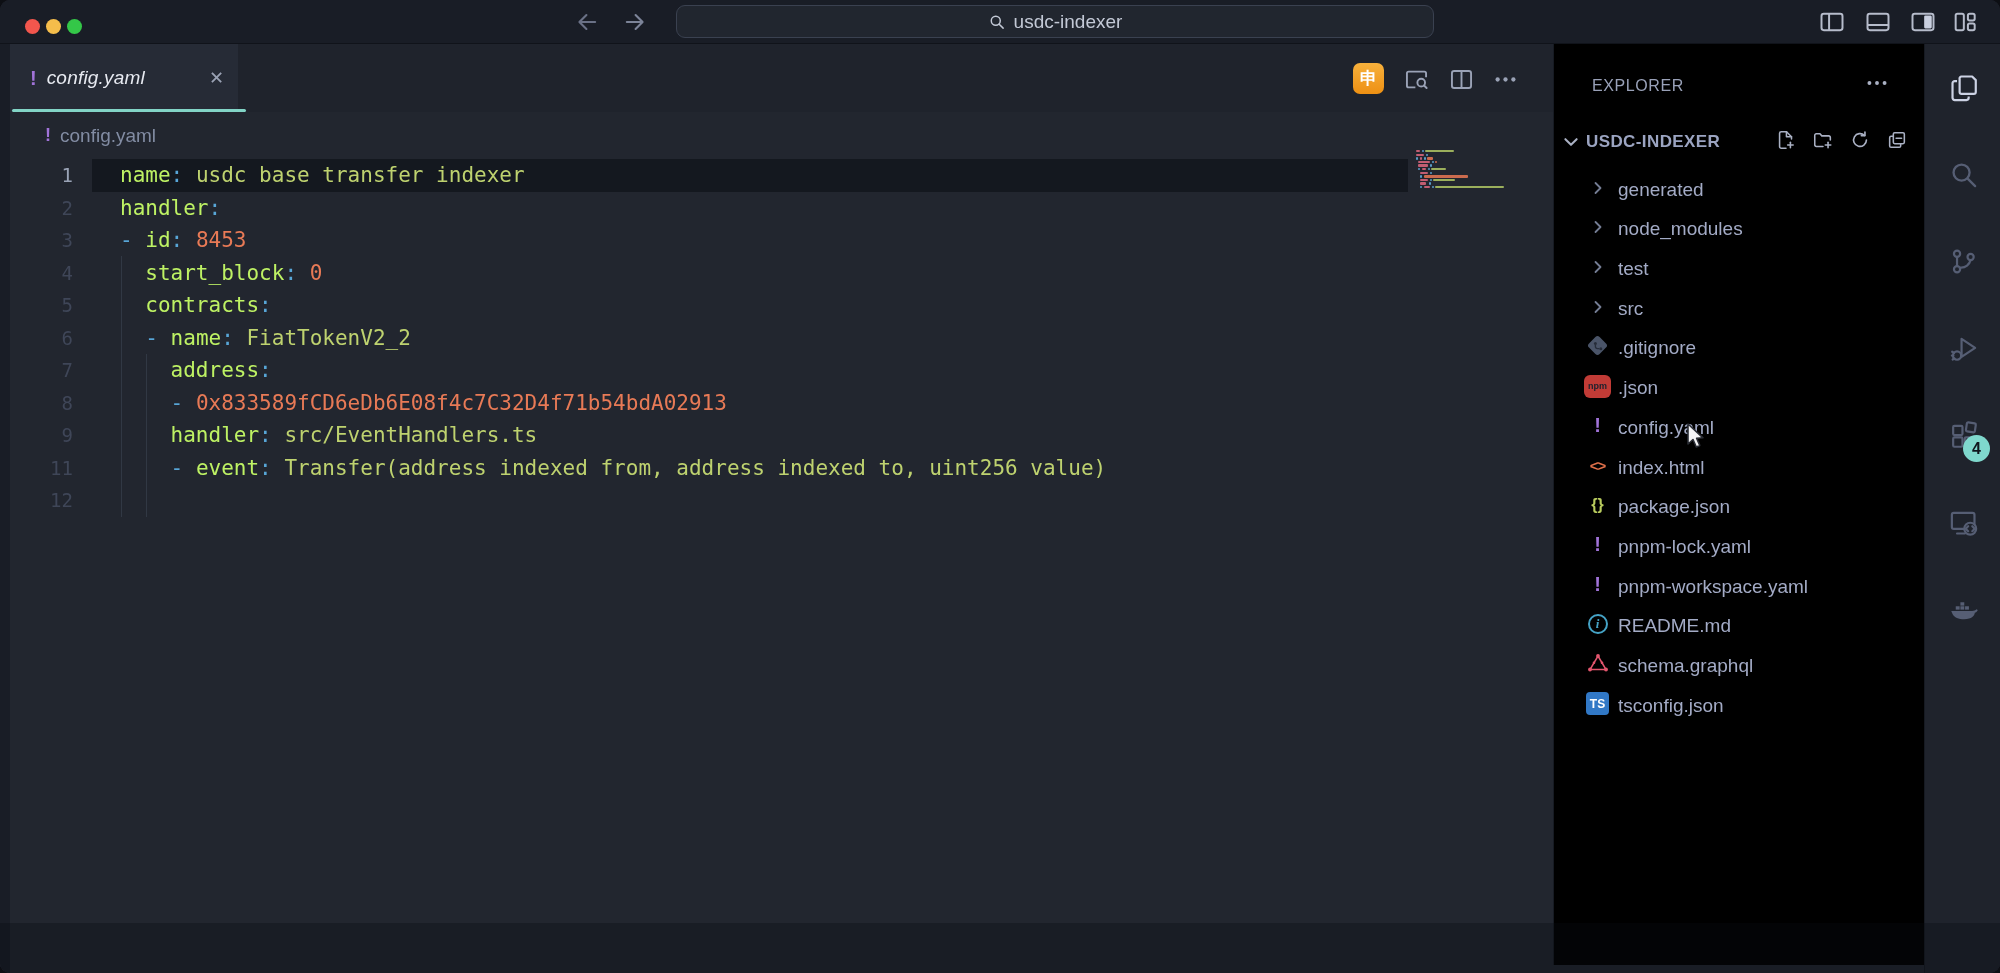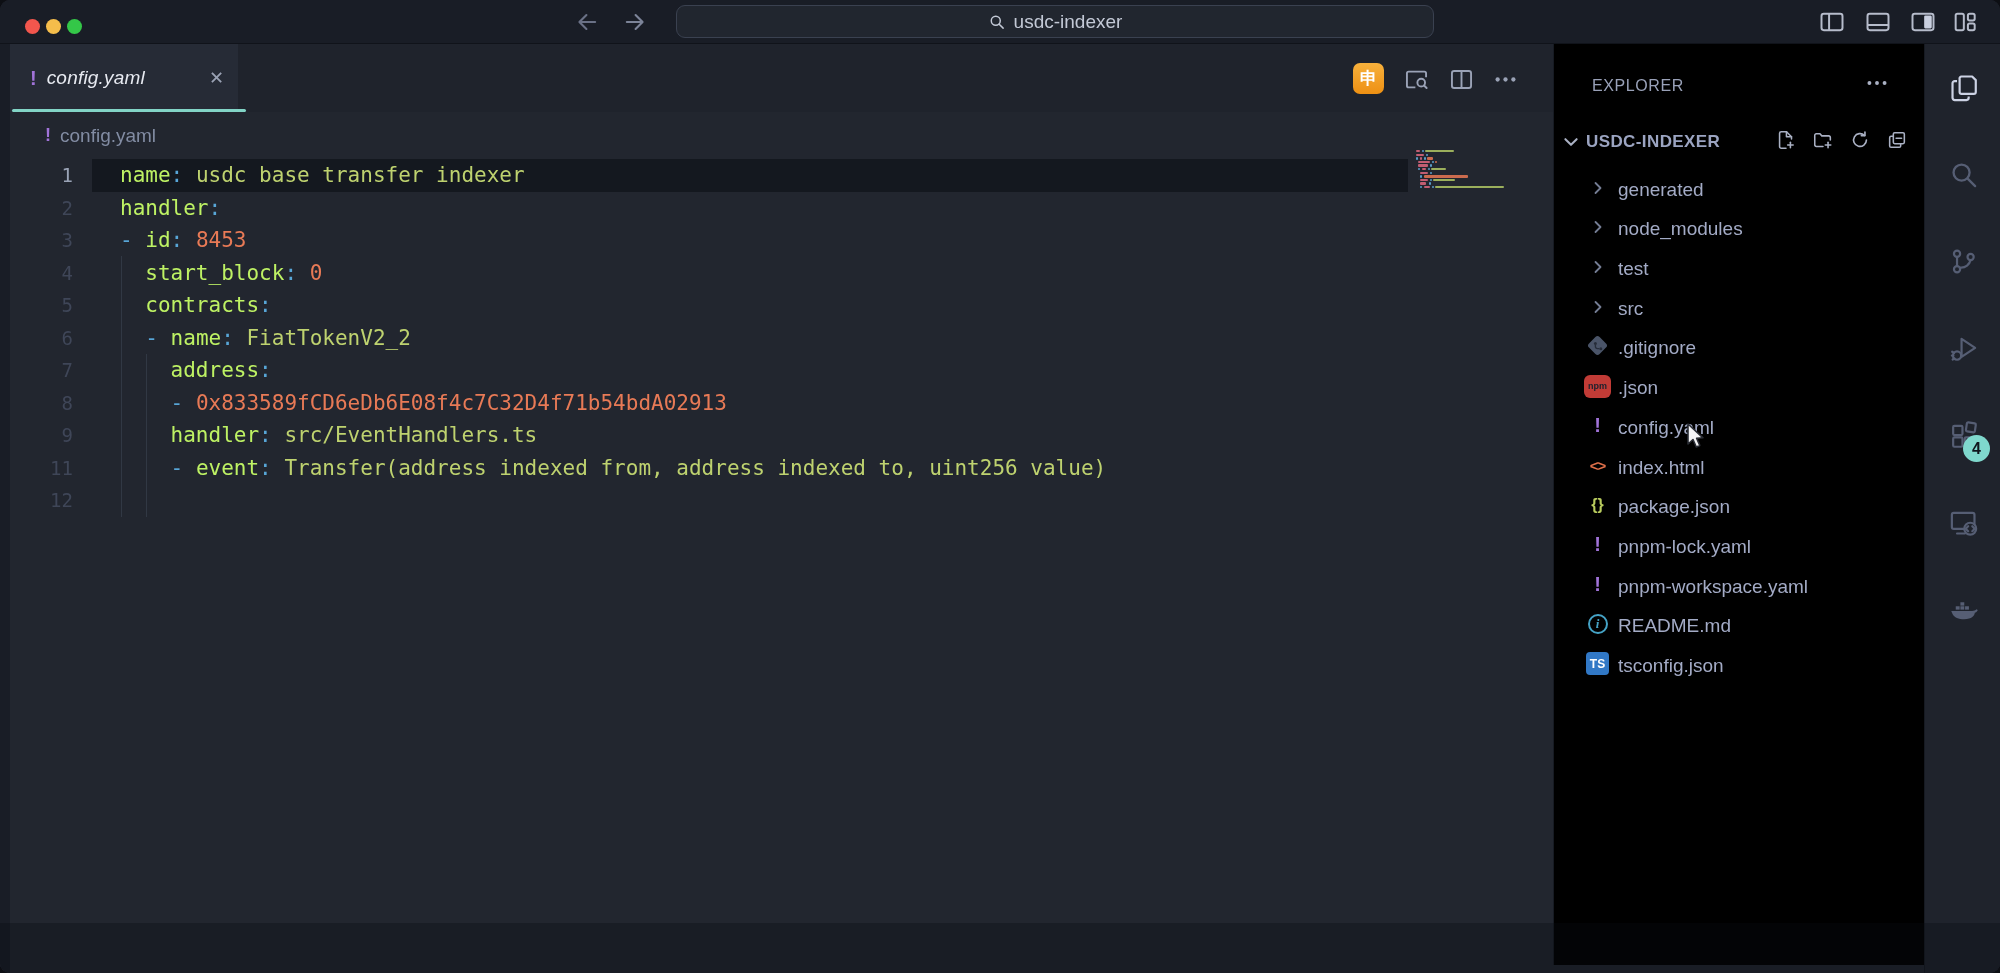--- a/index.html
+++ b/index.html
@@ -397,20 +397,35 @@
           <span class="tree-label">pnpm-workspace.yaml</span>
         </div>
         <div class="tree-row">
           <span class="tree-ic">
             <span class="fi fi-info">i</span>
           </span>
           <span class="tree-label">README.md</span>
         </div>
         <div class="tree-row">
           <span class="tree-ic">
+            <span class="fi fi-graphql">
+              <svg viewBox="0 0 22 22" fill="none" stroke="#e3566e" stroke-width="1.5">
+                <path d="M11 3 19 16.5 3 16.5z"></path>
+                <circle cx="11" cy="3" r="1.9" fill="#e3566e" stroke="none"></circle>
+                <circle cx="19" cy="16.5" r="1.9" fill="#e3566e" stroke="none"></circle>
+                <circle cx="3" cy="16.5" r="1.9" fill="#e3566e" stroke="none"></circle>
+                <circle cx="15" cy="9.7" r="1.3" fill="#e3566e" stroke="none"></circle>
+                <circle cx="7" cy="9.7" r="1.3" fill="#e3566e" stroke="none"></circle>
+              </svg>
+            </span>
+          </span>
+          <span class="tree-label">schema.graphql</span>
+        </div>
+        <div class="tree-row">
+          <span class="tree-ic">
             <span class="fi fi-ts">TS</span>
           </span>
           <span class="tree-label">tsconfig.json</span>
         </div>
       </div>
   </div>
 
   <div class="activitybar">
     <div class="act-col">
       <div class="act-btn active">

